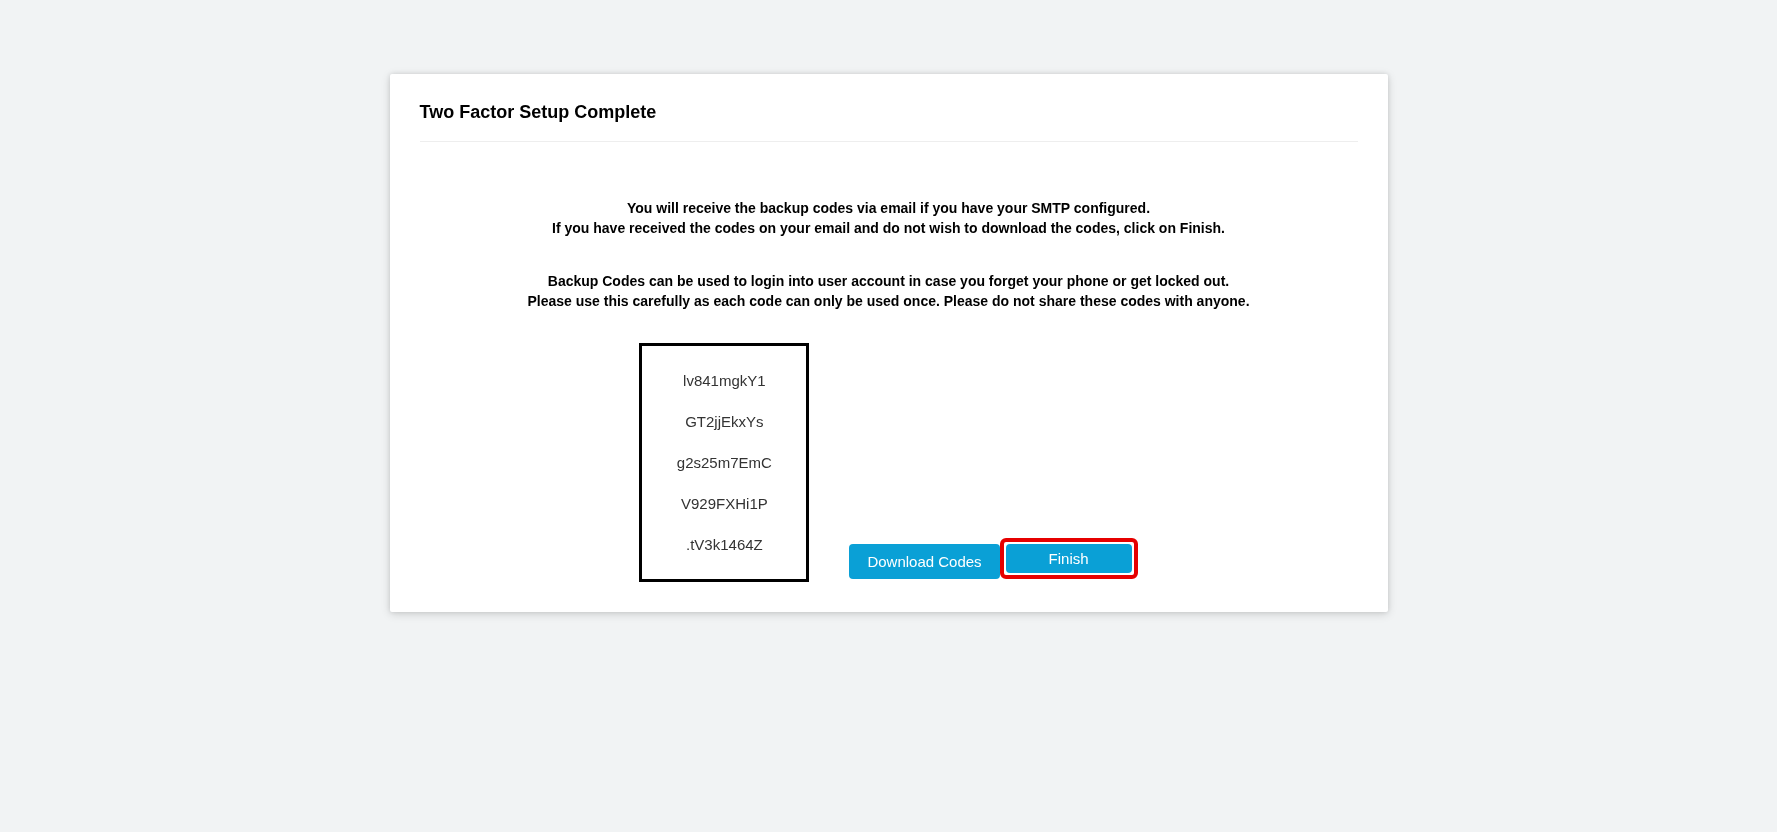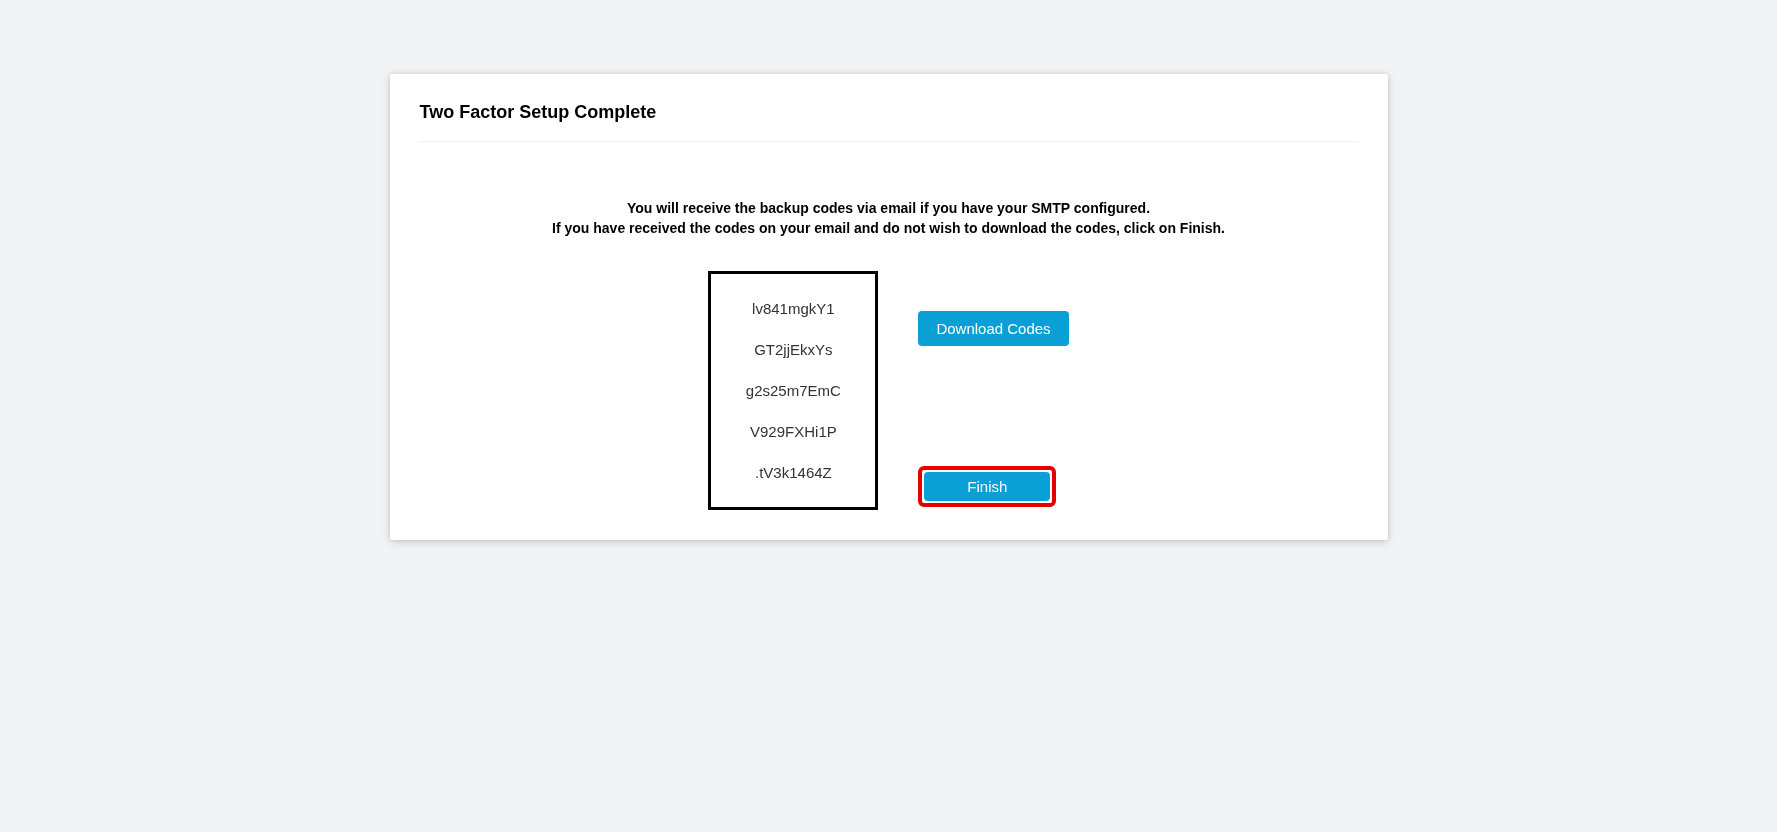--- a/index.html
+++ b/index.html
@@ -70,22 +70,21 @@
       margin: 24px 0;
     }
     .code-item:first-child {
       margin-top: 6px;
     }
     .code-item:last-child {
       margin-bottom: 6px;
     }
     .buttons-col {
       display: flex;
-      flex-direction: column;
-      align-items: flex-start;
+      align-items: flex-end;
       height: 236px;
       padding-top: 40px;
     }
     .btn {
       background-color: #0aa0d6;
       color: #ffffff;
       border: none;
       border-radius: 4px;
       font-size: 15px;
       cursor: pointer;
@@ -110,20 +109,24 @@
 <body>
 
 <div class="card">
   <div class="card-title">Two Factor Setup Complete</div>
 
   <div class="instructions">
     <div class="instruction-block">
       <div class="instruction-line">You will receive the backup codes via email if you have your SMTP configured.</div>
       <div class="instruction-line">If you have received the codes on your email and do not wish to download the codes, click on Finish.</div>
     </div>
+    <div class="instruction-block">
+      <div class="instruction-line">Backup Codes can be used to login into user account in case you forget your phone or get locked out.</div>
+      <div class="instruction-line">Please use this carefully as each code can only be used once. Please do not share these codes with anyone.</div>
+    </div>
   </div>
 
   <div class="content-row">
     <div class="codes-box">
       <div class="code-item">lv841mgkY1</div>
       <div class="code-item">GT2jjEkxYs</div>
       <div class="code-item">g2s25m7EmC</div>
       <div class="code-item">V929FXHi1P</div>
       <div class="code-item">.tV3k1464Z</div>
     </div>

